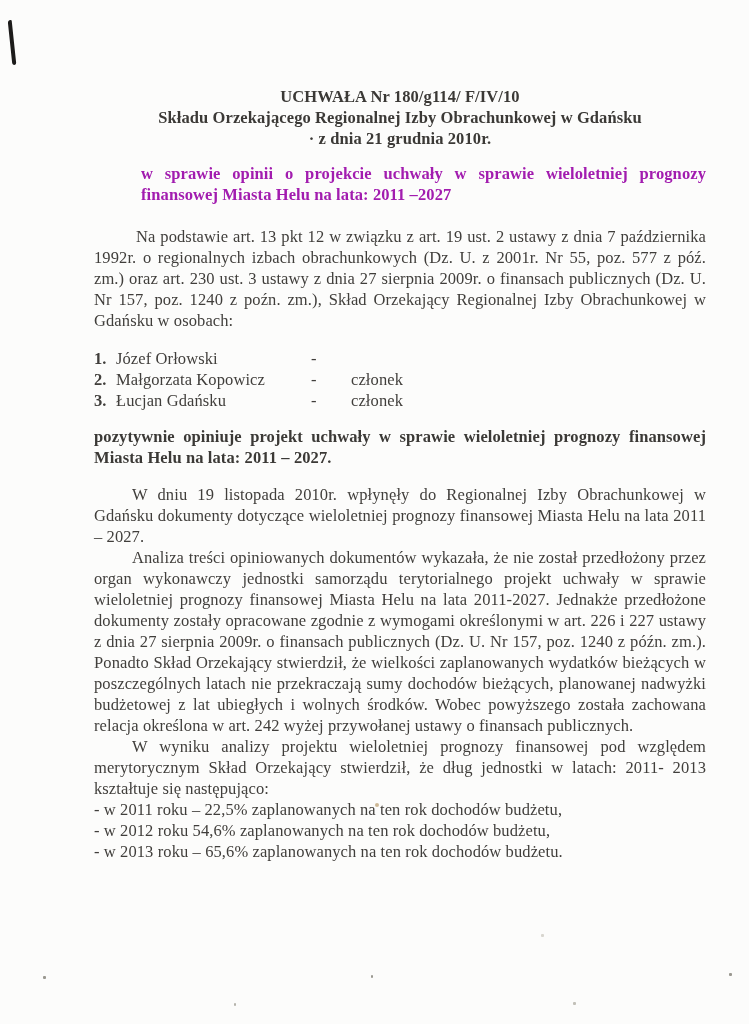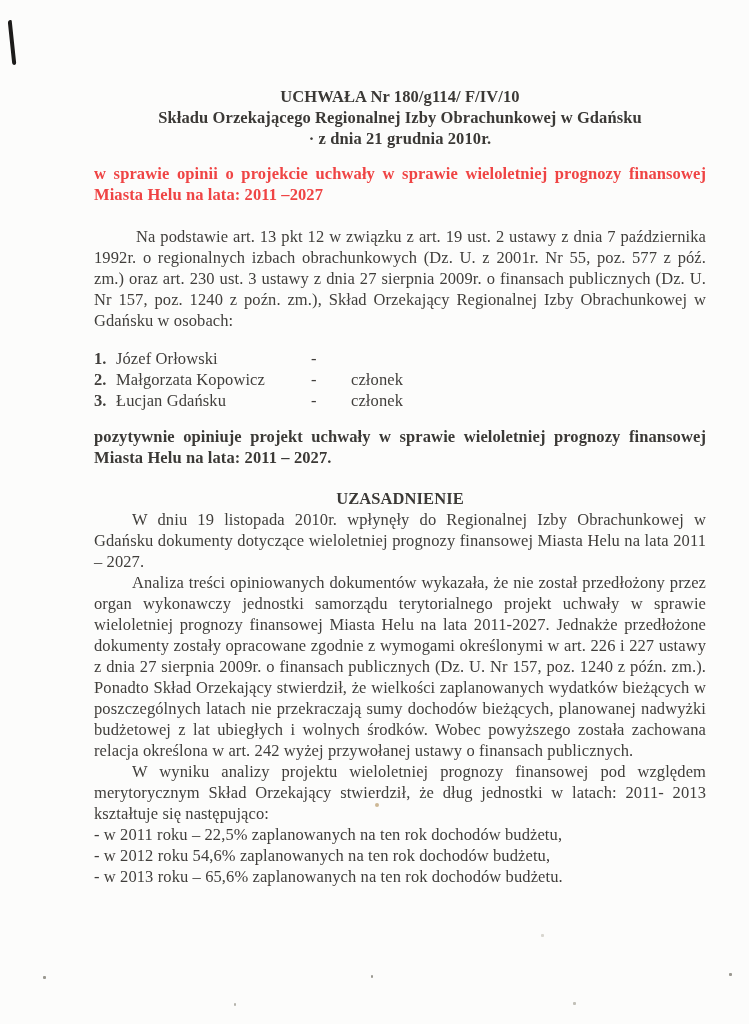--- a/index.html
+++ b/index.html
@@ -41,21 +41,22 @@
   }
   .doc-title {
     text-align: center;
     font-weight: bold;
     color: #3b3936;
   }
   .subject {
     margin-top: 14px;
     font-weight: bold;
     text-align: justify;
-    color: #ef4444;
+    color: #a21caf;
+    margin-left: 47px;
   }
   .legal-basis {
     margin-top: 21px;
     text-align: justify;
     text-indent: 42px;
   }
   .members {
     margin-top: 12px;
   }
   .member-row {
@@ -145,21 +146,20 @@
       <div class="member-row">
         <span class="member-number">3.</span>
         <span class="member-name">Łucjan Gdańsku</span>
         <span class="member-sep">-</span>
         <span class="member-role">członek</span>
       </div>
     </div>
 
     <p class="opinion">pozytywnie opiniuje projekt uchwały w sprawie wieloletniej prognozy finansowej Miasta Helu na lata: 2011 – 2027.</p>
 
-    <div class="uzasadnienie">UZASADNIENIE</div>
 
     <p class="just-par first">W dniu 19 listopada 2010r. wpłynęły do Regionalnej Izby Obrachunkowej w Gdańsku dokumenty dotyczące wieloletniej prognozy finansowej Miasta Helu na lata 2011 – 2027.</p>
     <p class="just-par">Analiza treści opiniowanych dokumentów wykazała, że nie został przedłożony przez organ wykonawczy jednostki samorządu terytorialnego projekt uchwały w sprawie wieloletniej prognozy finansowej Miasta Helu na lata 2011-2027. Jednakże przedłożone dokumenty zostały opracowane zgodnie z wymogami określonymi w art. 226 i 227 ustawy z dnia 27 sierpnia 2009r. o finansach publicznych (Dz. U. Nr 157, poz. 1240 z późn. zm.). Ponadto Skład Orzekający stwierdził, że wielkości zaplanowanych wydatków bieżących w poszczególnych latach nie przekraczają sumy dochodów bieżących, planowanej nadwyżki budżetowej z lat ubiegłych i wolnych środków. Wobec powyższego została zachowana relacja określona w art. 242 wyżej przywołanej ustawy o finansach publicznych.</p>
     <p class="just-par">W wyniku analizy projektu wieloletniej prognozy finansowej pod względem merytorycznym Skład Orzekający stwierdził, że dług jednostki w latach: 2011- 2013 kształtuje się następująco:</p>
 
     <div>
       <div class="debt-line">- w 2011 roku – 22,5% zaplanowanych na ten rok dochodów budżetu,</div>
       <div class="debt-line">- w 2012 roku   54,6% zaplanowanych na ten rok dochodów budżetu,</div>
       <div class="debt-line">- w 2013 roku – 65,6% zaplanowanych na ten rok dochodów budżetu.</div>
     </div>

